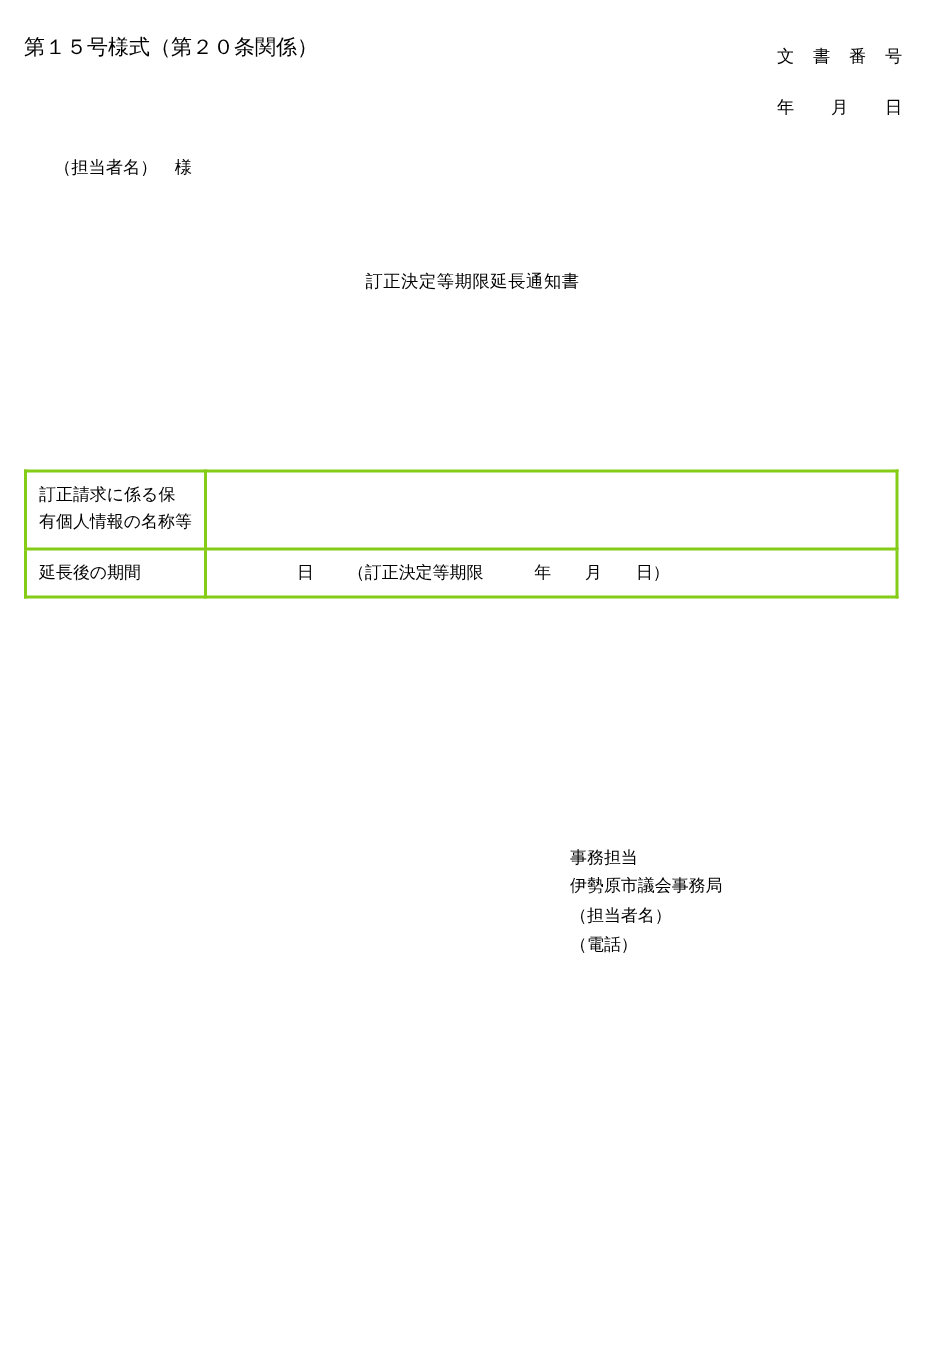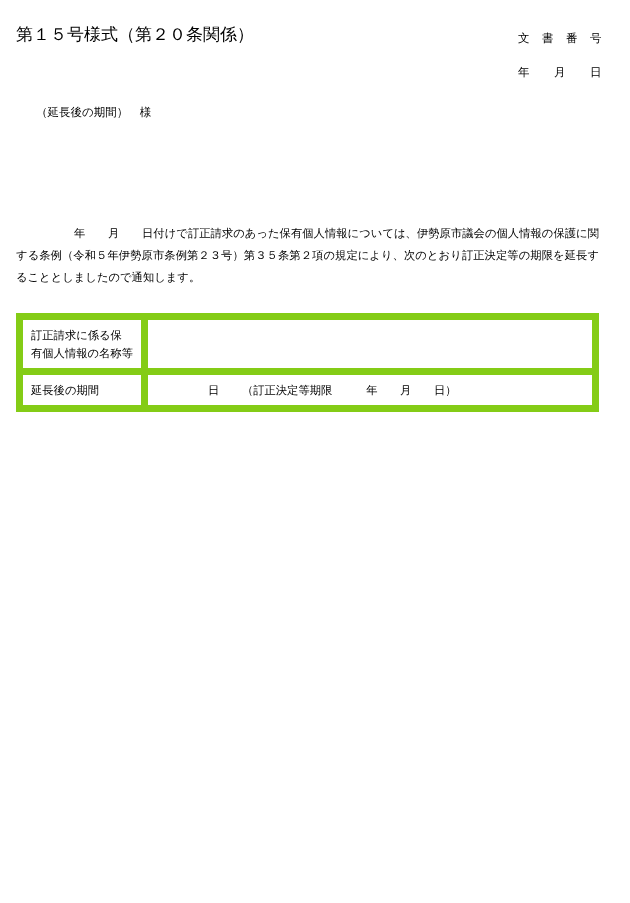--- a/index.html
+++ b/index.html
@@ -22,21 +22,21 @@
     left: 0; top: 0;
     width: 630px;
     height: 903px;
     padding: 0;
     box-sizing: border-box;
   }
   .form-no {
     position: absolute;
     left: 16px;
     top: 22px;
-    font-size: 17px;
+    font-size: 14px;
     white-space: nowrap;
   }
   .doc-no {
     position: absolute;
     right: 28px;
     top: 30px;
     font-size: 11.5px;
     text-align: right;
     white-space: nowrap;
     letter-spacing: 0.5px;
@@ -89,21 +89,21 @@
   }
   table.main-table {
     position: absolute;
     left: 16px;
     top: 313px;
     width: 583px;
     border-collapse: collapse;
     table-layout: fixed;
   }
   table.main-table td {
-    border: 7px solid #84cc16;
+    border: 2px solid #84cc16;
     font-size: 11.3px;
     padding: 6px 8px;
     vertical-align: top;
     line-height: 1.6;
   }
   td.label-cell {
     width: 102px;
   }
   td.label-mid {
     vertical-align: middle;
@@ -130,33 +130,39 @@
 </head>
 <body>
 
 <div class="page">
 
   <div class="form-no">第１５号様式（第２０条関係）</div>
 
   <div class="doc-no">文　書　番　号</div>
   <div class="doc-date">年　　月　　日</div>
 
-  <div class="addressee">（延長後の期間）　様</div>
+  <div class="addressee">（担当者名）　様</div>
 
 
+  <div class="title">訂正決定等期限延長通知書</div>
 
-  <div class="body-text"><span class="indent"></span><span>年　　月　　日付けで訂正請求のあった保有個人情報については、伊勢原市議会の個人情報の保護に関する条例（令和５年伊勢原市条例第２３号）第３５条第２項の規定により、次のとおり訂正決定等の期限を延長することとしましたので通知します。</span></div>
 
   <table class="main-table">
     <tbody>
       <tr class="row1">
         <td class="label-cell">訂正請求に係る保有個人情報の名称等</td>
         <td></td>
       </tr>
       <tr class="row2">
         <td class="label-cell label-mid">延長後の期間</td>
         <td class="label-mid value-pad">日　　（訂正決定等期限　　　年　　月　　日）</td>
       </tr>
     </tbody>
   </table>
 
+  <div class="footer">
+    <div>事務担当</div>
+    <div>伊勢原市議会事務局</div>
+    <div>（担当者名）</div>
+    <div>（電話）</div>
+  </div>
 
 </div>
 
 </body></html>

